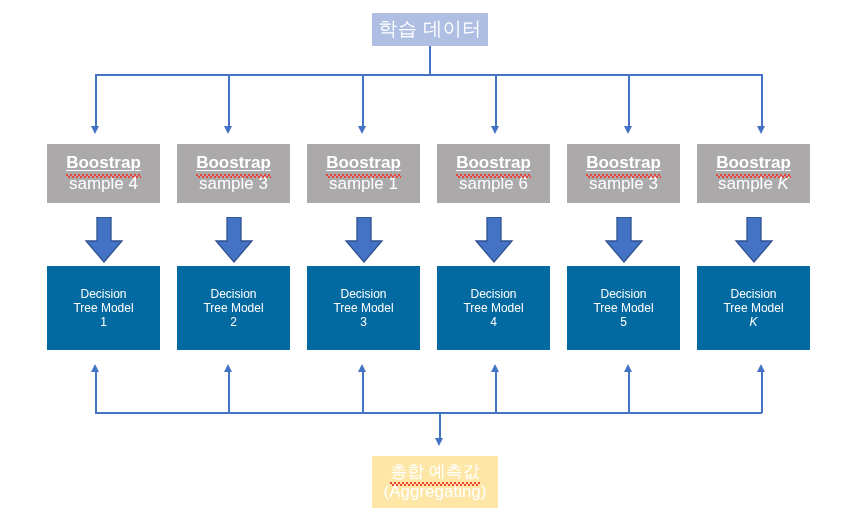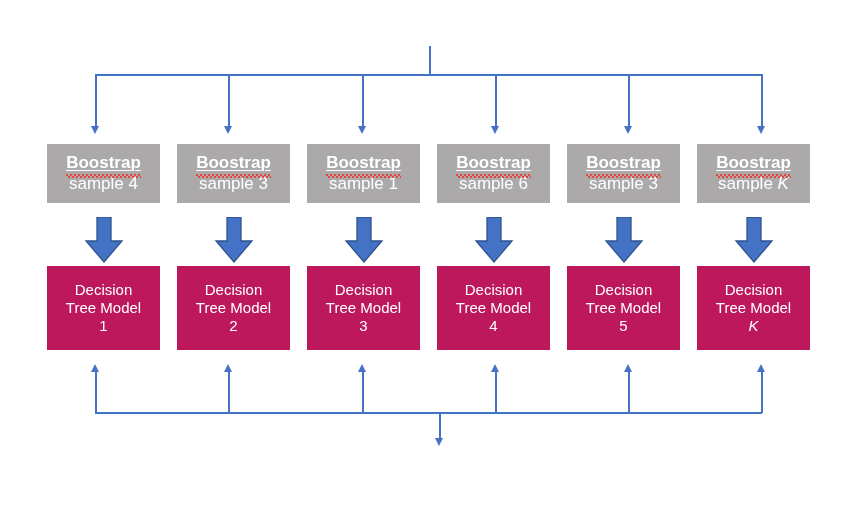--- a/index.html
+++ b/index.html
@@ -38,22 +38,22 @@
     font-size: 19px;
     letter-spacing: 0.5px;
   }
 
   .box-sample {
     background: #ABA9A9;
     font-size: 17px;
   }
 
   .box-model {
-    background: #be185d;
-    font-size: 15px;
+    background: #0369a1;
+    font-size: 12px;
   }
 
   .box-aggregate {
     background: #FDE6A6;
     font-size: 17px;
   }
 
   .stack {
     display: block;
   }
@@ -121,20 +121,23 @@
     width: 40px;
     height: 46px;
   }
   .block-arrow svg { display: block; }
 </style>
 </head>
 <body>
 
 <div id="stage">
 
+  <div class="box box-train" style="left:372px; top:13px; width:116px; height:33px;">
+    <span>학습 데이터</span>
+  </div>
 
   <div class="vline" style="left:429px; top:46px; height:29px;"></div>
 
   <div class="hline" style="left:95px; top:74px; width:667px;"></div>
 
   <div class="vline" style="left:95px;  top:74px; height:53px;"></div>
   <div class="arrow-down-thin" style="left:91px; top:126px;"></div>
 
   <div class="vline" style="left:228px; top:74px; height:53px;"></div>
   <div class="arrow-down-thin" style="left:224px; top:126px;"></div>
@@ -288,14 +291,20 @@
   <div class="vline" style="left:628px; top:370px; height:43px;"></div>
 
   <div class="arrow-up-thin" style="left:757px; top:364px;"></div>
   <div class="vline" style="left:761px; top:370px; height:43px;"></div>
 
   <div class="hline" style="left:95px; top:412px; width:667px;"></div>
 
   <div class="vline" style="left:439px; top:412px; height:27px;"></div>
   <div class="arrow-down-thin" style="left:435px; top:438px;"></div>
 
+  <div class="box box-aggregate" style="left:372px; top:456px; width:126px; height:52px;">
+    <span class="stack">
+      <span class="ln"><span class="squiggle">총합 예측값</span></span>
+      <span class="ln">(Aggregating)</span>
+    </span>
+  </div>
 
 </div>
 
 </body></html>

